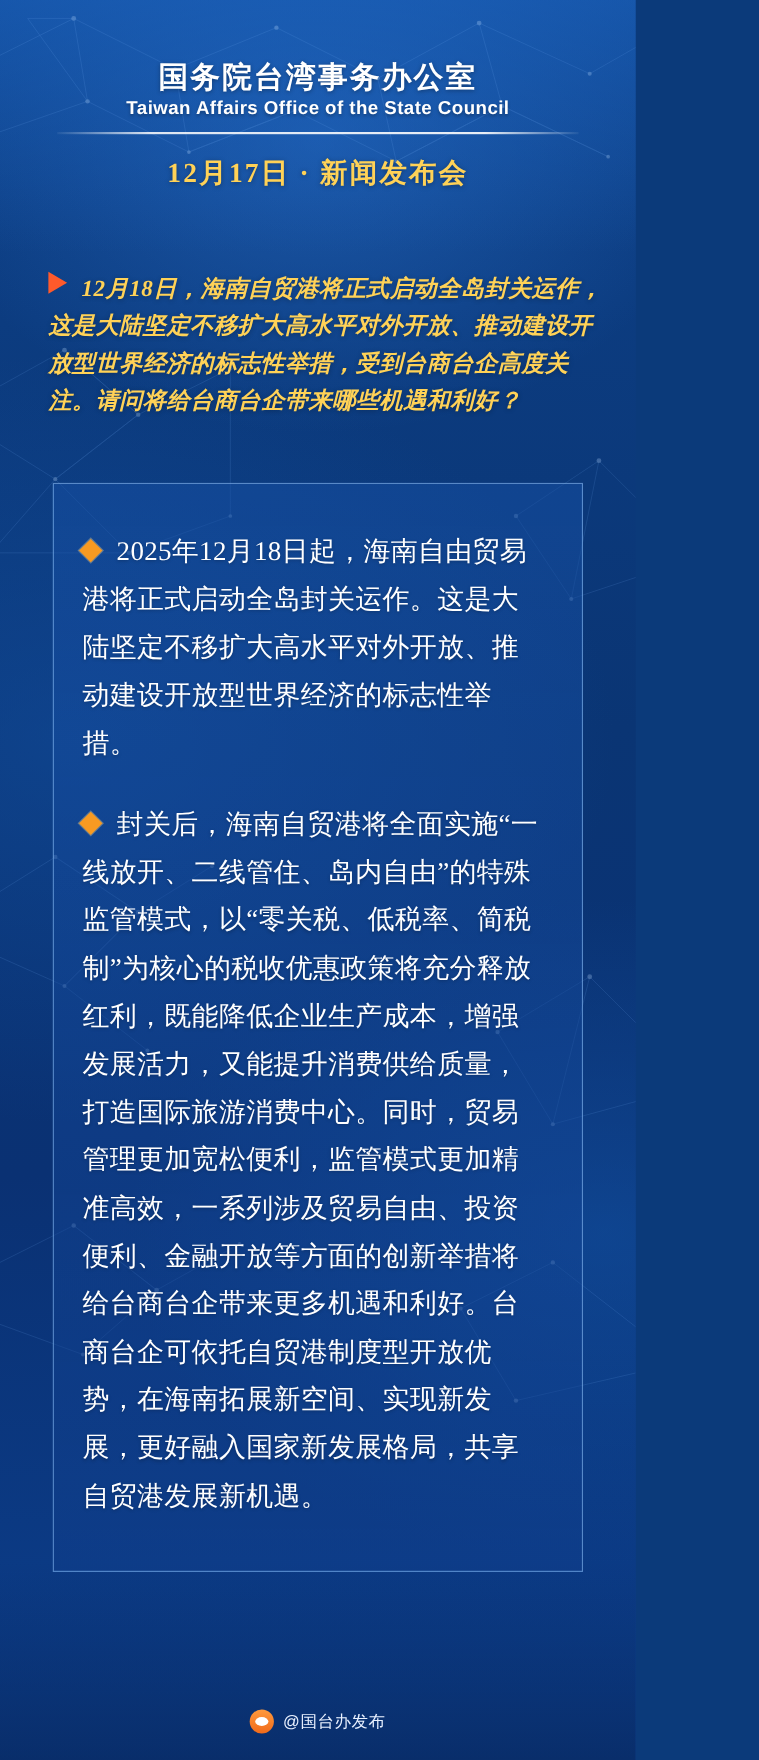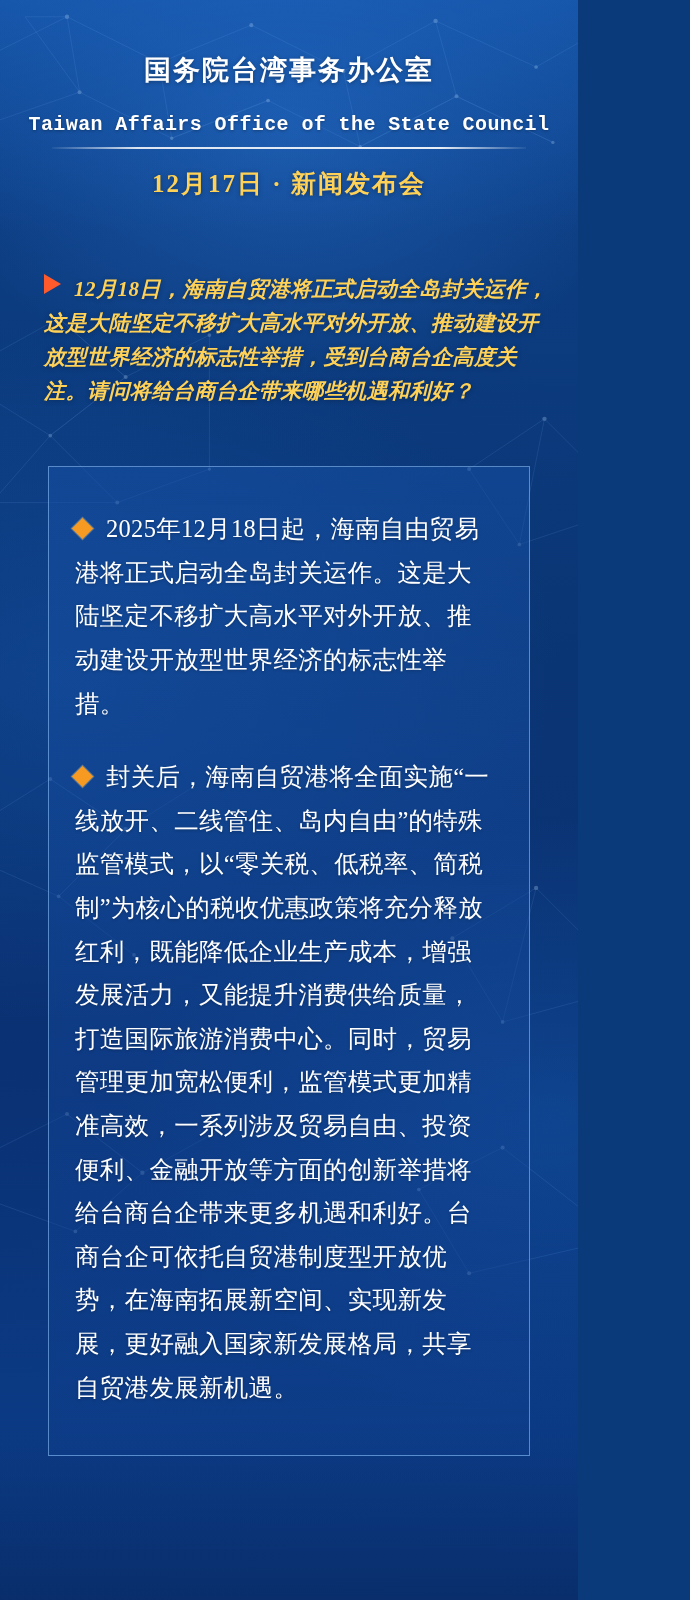--- a/index.html
+++ b/index.html
@@ -54,26 +54,26 @@
   }
   .org-cn {
     font-family: "Liberation Serif", serif;
     font-weight: bold;
     font-size: 27px;
     letter-spacing: 2px;
     color: #ffffff;
     text-shadow: 0 1px 4px rgba(0,0,0,0.35);
   }
   .org-en {
-    font-family: Liberation Mono, monospace;
-    font-weight: bold;
-    font-size: 20px;
+    font-family: Liberation Sans, sans-serif;
+    font-weight: bold;
+    font-size: 17px;
     letter-spacing: 0.4px;
     color: #ffffff;
-    margin-top: 25px;
+    margin-top: 1px;
     text-shadow: 0 1px 3px rgba(0,0,0,0.3);
   }
   .rule {
     width: 474px;
     height: 2px;
     margin: 11px auto 0;
     background: linear-gradient(90deg, rgba(255,255,255,0.05) 0%, rgba(255,255,255,0.85) 18%, rgba(255,255,255,0.9) 82%, rgba(255,255,255,0.05) 100%);
   }
   .date-line {
     margin-top: 18px;
@@ -257,14 +257,18 @@
 
   <div class="answer-card">
     <div class="para">
       <span class="diamond"></span><span>2025年12月18日起，海南自由贸易港将正式启动全岛封关运作。这是大陆坚定不移扩大高水平对外开放、推动建设开放型世界经济的标志性举措。</span>
     </div>
     <div class="para">
       <span class="diamond"></span><span>封关后，海南自贸港将全面实施“一线放开、二线管住、岛内自由”的特殊监管模式，以“零关税、低税率、简税制”为核心的税收优惠政策将充分释放红利，既能降低企业生产成本，增强发展活力，又能提升消费供给质量，打造国际旅游消费中心。同时，贸易管理更加宽松便利，监管模式更加精准高效，一系列涉及贸易自由、投资便利、金融开放等方面的创新举措将给台商台企带来更多机遇和利好。台商台企可依托自贸港制度型开放优势，在海南拓展新空间、实现新发展，更好融入国家新发展格局，共享自贸港发展新机遇。</span>
     </div>
   </div>
 
+  <div class="footer">
+    <span class="weibo-icon"></span>
+    <span class="footer-text">@国台办发布</span>
+  </div>
 
 </div>
 
 </body></html>

